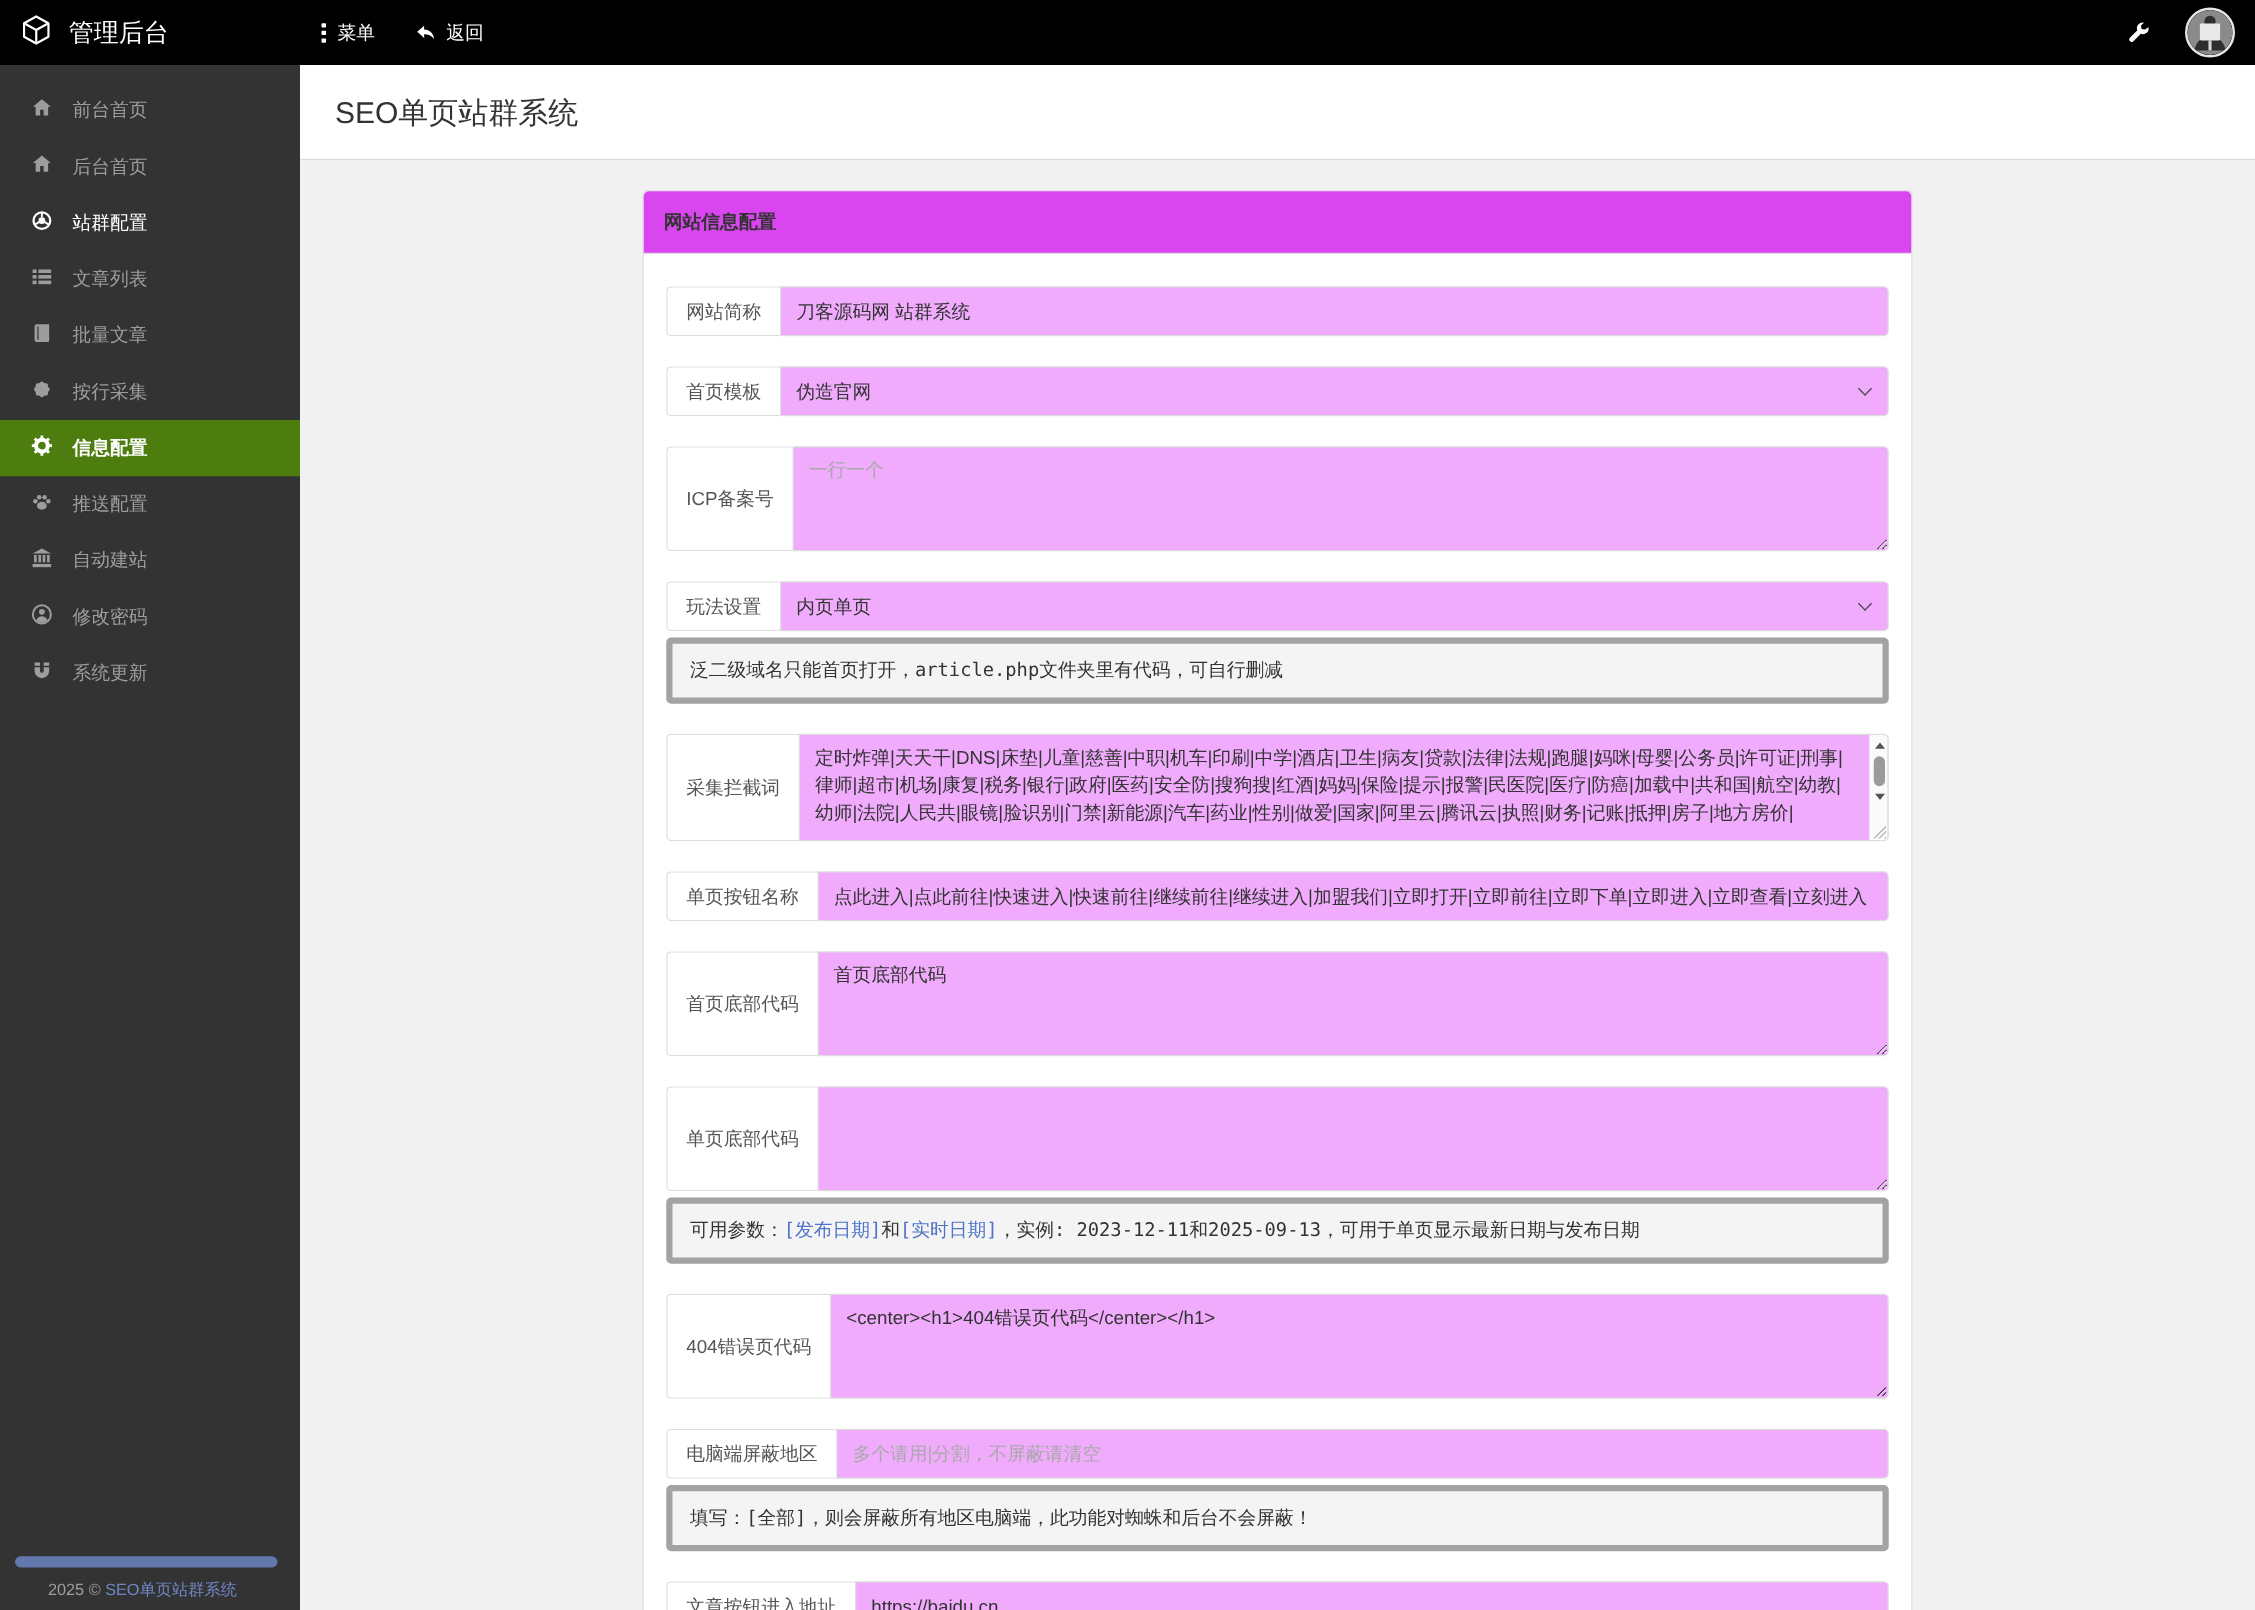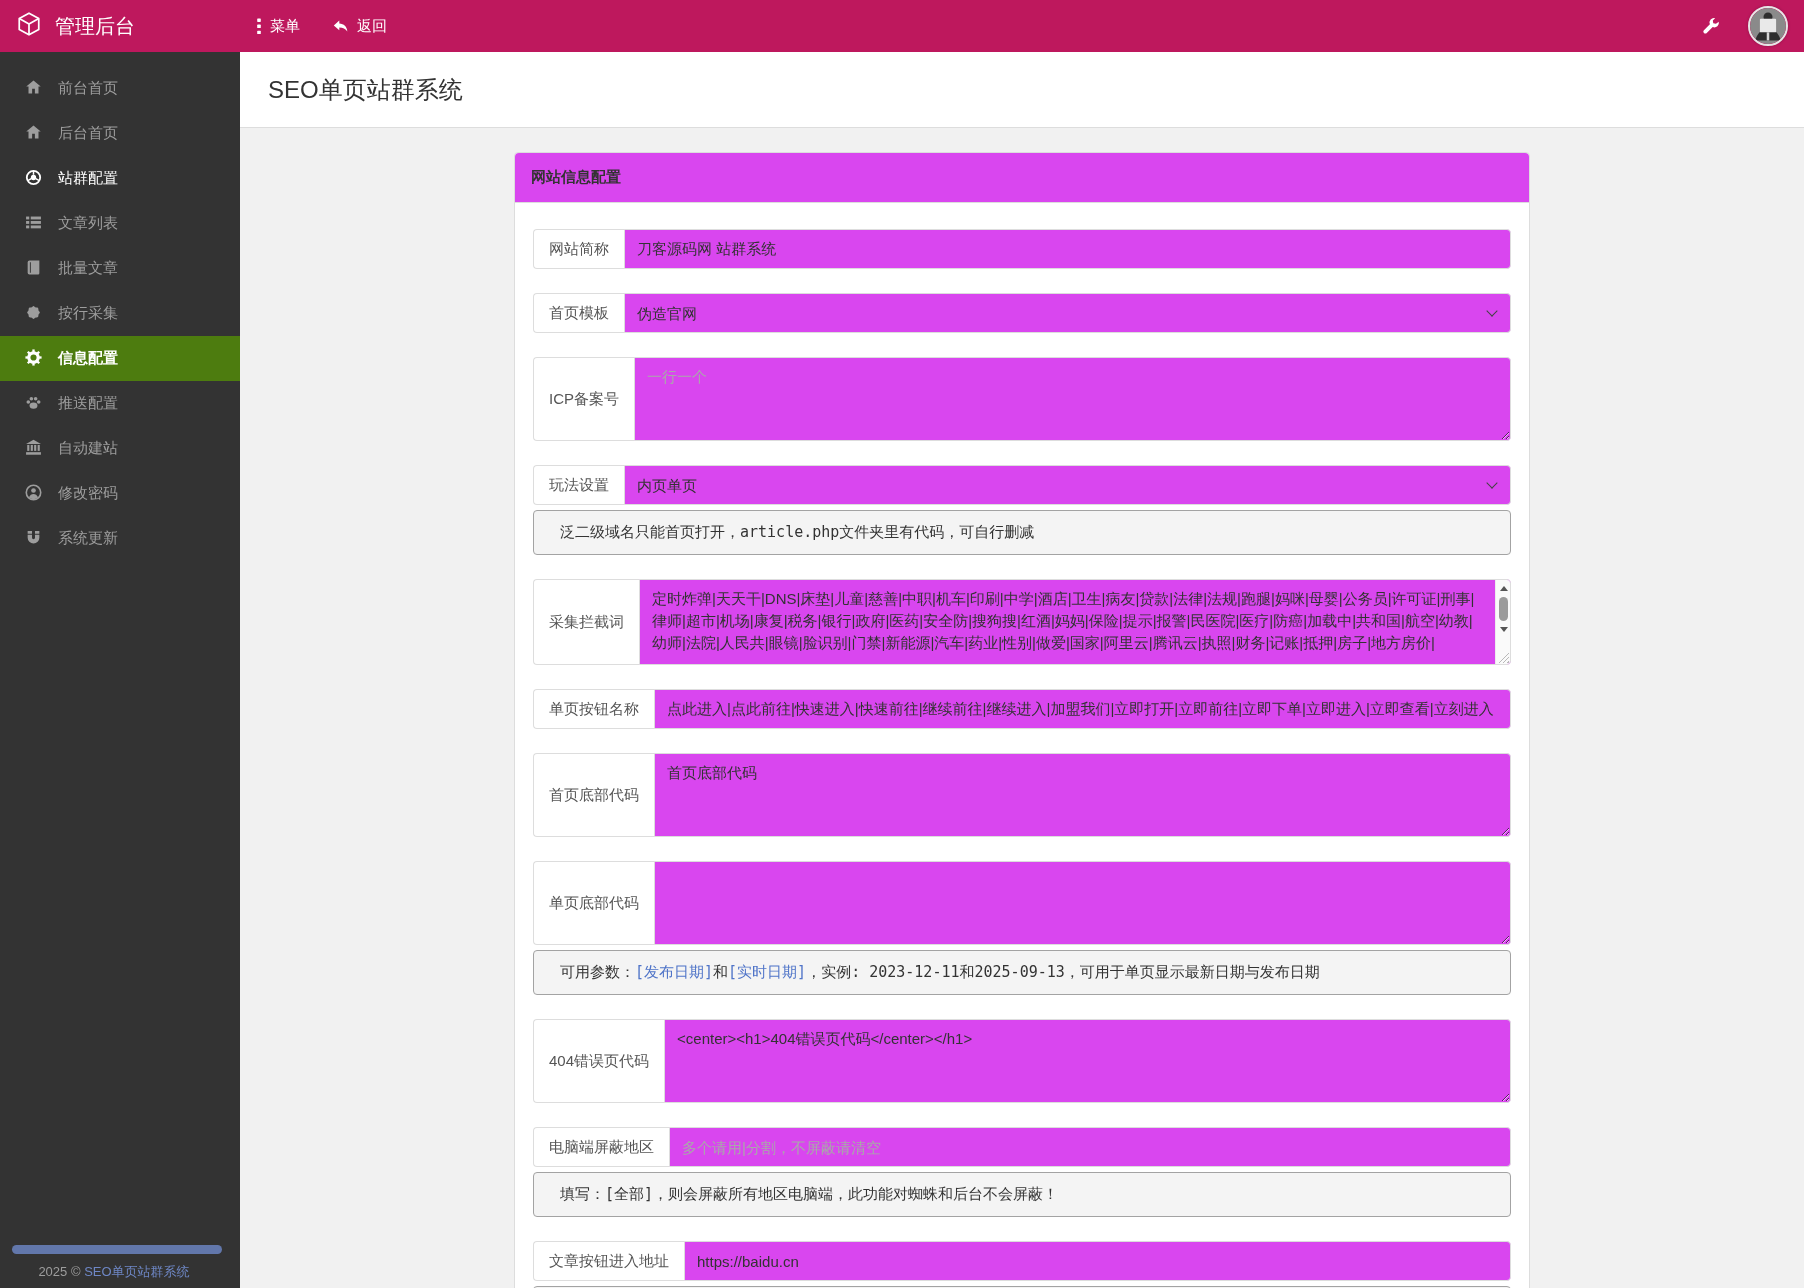--- a/index.html
+++ b/index.html
@@ -2,21 +2,21 @@
 <html lang="zh"><head>
 <meta charset="utf-8">
 <style>
   * { box-sizing: border-box; }
   html,body { margin:0; padding:0; width:1804px; height:1288px; overflow:hidden;
     font-family:"Liberation Sans","DejaVu Sans",sans-serif; }
   body { background:#f1f1f1; }
 
   
   .navbar { position:fixed; top:0; left:0; width:1804px; height:52px;
-    background:#be185d; display:flex; align-items:center; z-index:50; }
+    background:#000000; display:flex; align-items:center; z-index:50; }
   .brand { width:240px; display:flex; align-items:center; gap:13px; padding-left:16px; flex:none; cursor:pointer; }
   .brand-text { color:#fff; font-size:20px; }
   .nav-link { height:36px; display:flex; align-items:center; gap:8px; padding:0 16px;
     color:#fff; font-size:15px; cursor:pointer; }
   .nav-link svg { display:block; }
   .nav-right { margin-left:auto; display:flex; align-items:center; gap:28px; padding-right:16px; }
   .icon-btn { cursor:pointer; display:flex; align-items:center; }
   .avatar { width:40px; height:40px; border-radius:50%; border:2px solid #e6e6e6;
     overflow:hidden; cursor:pointer; box-shadow:0 0 3px rgba(0,0,0,.25); }
 
@@ -45,34 +45,34 @@
   .panel-heading { padding:15px 16px; background:#d946ef; border-bottom:1px solid #ddd;
     border-radius:4px 4px 0 0; font-size:15px; font-weight:bold; color:#333; }
   .panel-body { padding:26px 18px 40px; }
 
   .form-group { margin-bottom:24px; }
   .input-group { display:flex; width:100%; }
   .addon { display:flex; align-items:center; padding:0 15px; background:#fff;
     border:1px solid #ddd; border-right:0; border-radius:4px 0 0 4px;
     font-size:15px; color:#555; white-space:nowrap; }
   .form-control { flex:1; min-width:0; border:1px solid #ddd; border-radius:0 4px 4px 0;
-    padding:8px 12px; font-size:15px; color:#333; background:#d946ef; outline:none;
+    padding:8px 12px; font-size:15px; color:#333; background:#f0abfc; outline:none;
     font-family:"Liberation Sans","DejaVu Sans",sans-serif; }
   input.form-control { height:40px; }
   textarea.form-control { height:84px; line-height:22px; resize:both; }
   ::placeholder { color:#a9a9a9; opacity:1; }
 
   .select-wrap { position:relative; flex:1; display:flex; }
   select.form-control { appearance:none; -webkit-appearance:none; height:40px; padding-right:30px; cursor:pointer; }
   .caret { position:absolute; right:15px; top:14px; width:8px; height:8px;
     border-right:1.7px solid #444; border-bottom:1.7px solid #444;
     transform:rotate(45deg); pointer-events:none; }
 
-  .help-box { margin-top:5px; background:#f4f4f4; border:1px solid #a3a3a3; border-radius:4px;
-    padding:12px 26px; font-size:15px; color:#333;
+  .help-box { margin-top:5px; background:#f4f4f4; border:5px solid #a3a3a3; border-radius:4px;
+    padding:12px 14px; font-size:15px; color:#333;
     font-family:"DejaVu Sans Mono","Liberation Sans",sans-serif; }
   .help-box .hlink { color:#4f74c8; cursor:pointer; }
 
   
   .scrollwrap { position:relative; flex:1; display:flex; }
   .scrollwrap textarea { height:86px; padding-right:28px; overflow:hidden; resize:none; }
   .fsb { position:absolute; top:1px; bottom:1px; right:1px; width:15px;
     background:#fafafa; border-left:1px solid #ececec; border-radius:0 3px 3px 0; cursor:pointer; }
   .fsb-up { position:absolute; top:6px; left:3.5px; width:0; height:0;
     border-left:4px solid transparent; border-right:4px solid transparent; border-bottom:5px solid #555; }

